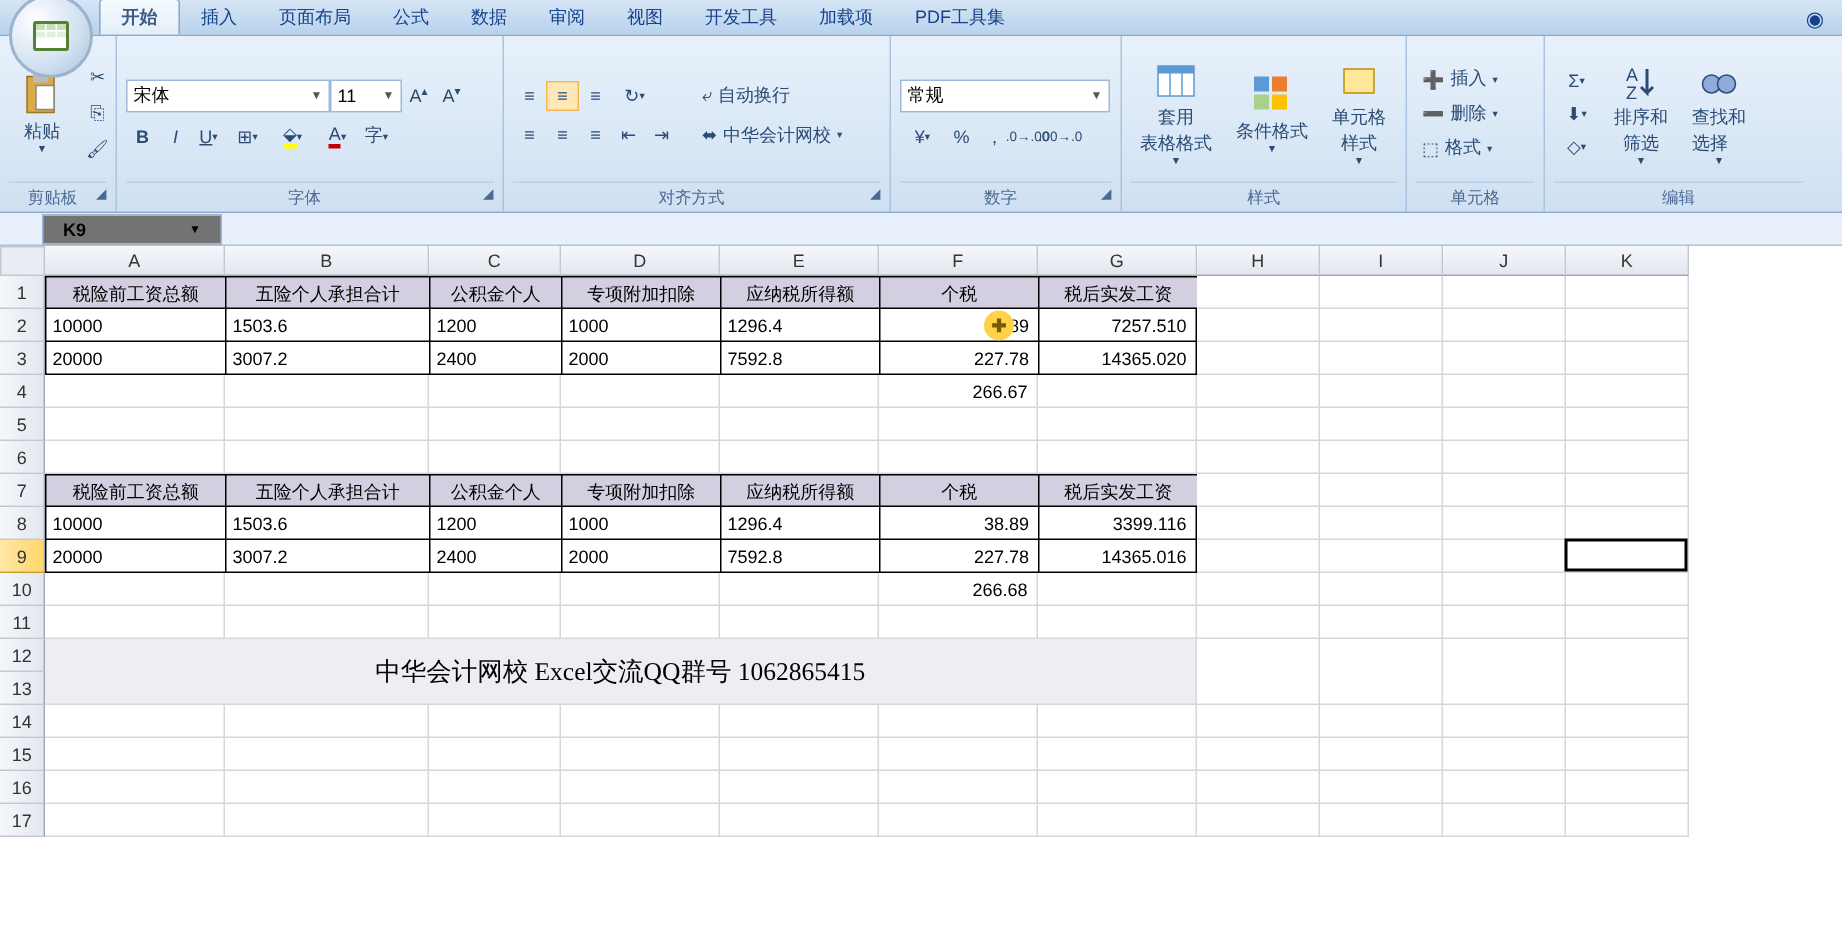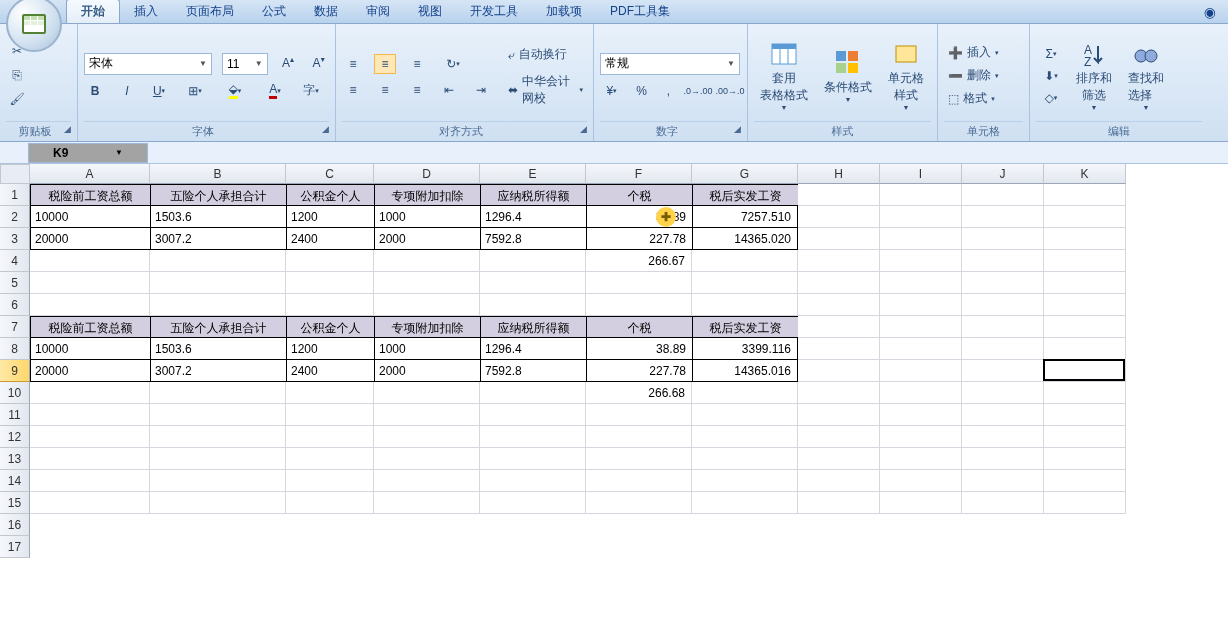--- a/index.html
+++ b/index.html
@@ -13,29 +13,29 @@
 
 
 .ribbon { background: linear-gradient(#e8f1fb, #cfe0f2); display: flex; height: 118px; border-bottom: 1px solid #8ba8cc; }
 .rgroup { border-right: 1px solid #a9c3e0; padding: 4px 6px 2px 6px; display: flex; flex-direction: column; }
 .rgroup-body { flex: 1; display: flex; gap: 4px; }
 .rgroup-label { text-align: center; color: #4a6a93; font-size: 11px; padding-top: 2px; border-top: 1px solid #b8d0e8; }
 .rgroup-label .dlaunch { float: right; font-size: 9px; color: #4a6a93; }
 .bigbtn { display: flex; flex-direction: column; align-items: center; justify-content: center; padding: 2px 6px; color: #2b4c75; cursor: pointer; }
 .bigbtn .ico { width: 32px; height: 32px; display: flex; align-items: center; justify-content: center; font-size: 24px; }
 .col { display: flex; flex-direction: column; gap: 4px; justify-content: center; }
-.row { display: flex; gap: 10px; align-items: flex-start; }
+.row { display: flex; gap: 0; align-items: center; }
 .smallbtn { width: 22px; height: 20px; border: 1px solid transparent; display: flex; align-items: center; justify-content: center; font-size: 12px; color: #2b4c75; cursor: pointer; }
 .combo { height: 22px; border: 1px solid #9db8d8; background: #fff; display: flex; align-items: center; padding: 0 4px; font-size: 12px; }
 .combo .dd { margin-left: auto; font-size: 8px; color: #555; }
 .textbtn { display: flex; align-items: center; gap: 4px; color: #2b4c75; padding: 2px 4px; cursor: pointer; }
 
 
 .fbar { display: flex; height: 22px; border-bottom: 1px solid #a9c3e0; background: #e8f1fb; align-items: center; }
-.namebox { width: 120px; height: 20px; margin-left: 28px; border: 1px solid #9db8d8; background: #a3a3a3; display: flex; align-items: center; padding: 0 24px; font-weight: bold; }
+.namebox { width: 120px; height: 20px; margin-left: 28px; border: 1px solid #9db8d8; background: #737373; display: flex; align-items: center; padding: 0 13px; font-weight: bold; }
 .namebox .dd { margin-left: auto; font-size: 8px; }
 .fxbar { flex: 1; height: 20px; border: 1px solid #9db8d8; background: #fff; margin-left: 20px; margin-right: 4px; display: flex; align-items: center; }
 .fxsym { font-style: italic; padding: 0 10px; color: #555; border-right: 1px solid #ccc; }
 
 
 .grid { display: flex; height: calc(625px - 24px - 118px - 22px); overflow: auto; }
 .corner { width: 30px; height: 20px; background: #e8edf5; border: 1px solid #c4c8ce; }
 .rowhdrs { display: flex; flex-direction: column; }
 .colhdrs { display: flex; }
 .colhdr { height: 20px; background: linear-gradient(#f5f7fb, #e2e7ef); border-right: 1px solid #c4c8ce; border-bottom: 1px solid #9ba6b6; text-align: center; line-height: 20px; color: #333; }
@@ -87,20 +87,31 @@
   <div class="tab">开发工具</div>
   <div class="tab">加载项</div>
   <div class="tab">PDF工具集</div>
   <div class="help-icon">◉</div>
 </div>
 
 <div class="ribbon">
 
   <div class="rgroup" style="width:78px">
     <div class="rgroup-body">
+      <div class="bigbtn">
+        <div class="ico">
+          <svg width="28" height="32" viewBox="0 0 28 32">
+              <rect x="4" y="4" width="18" height="24" fill="#d9a94a" stroke="#9b7420"></rect>
+              <rect x="8" y="2" width="10" height="6" fill="#bbb" rx="2"></rect>
+              <rect x="10" y="10" width="12" height="16" fill="#fff" stroke="#888"></rect>
+            </svg>
+        </div>
+        <span>粘贴</span>
+        <span style="font-size:7px">▼</span>
+      </div>
       <div class="col">
         <div class="smallbtn">
             <span>✂</span>
           </div>
         <div class="smallbtn">
             <span>⎘</span>
           </div>
         <div class="smallbtn">
             <span>🖌</span>
           </div>
@@ -526,20 +537,27 @@
           <div class="cell" style="width: 88px;"></div>
           <div class="cell" style="width: 106px;"></div>
           <div class="cell" style="width: 106px;"></div>
           <div class="cell" style="width: 106px;"></div>
           <div class="cell" style="width: 106px;"></div>
           <div class="cell" style="width: 82px;"></div>
           <div class="cell" style="width: 82px;"></div>
           <div class="cell" style="width: 82px;"></div>
           <div class="cell" style="width: 82px;"></div>
         </div>
+        <div class="crow" style="height: 44px;">
+          <div class="cell banner" style="width: 768px; line-height: 44px;">中华会计网校 Excel交流QQ群号 1062865415</div>
+          <div class="cell" style="width: 82px; height: 44px;"></div>
+          <div class="cell" style="width: 82px; height: 44px;"></div>
+          <div class="cell" style="width: 82px; height: 44px;"></div>
+          <div class="cell" style="width: 82px; height: 44px;"></div>
+        </div>
         <div class="crow">
           <div class="cell" style="width: 120px;"></div>
           <div class="cell" style="width: 136px;"></div>
           <div class="cell" style="width: 88px;"></div>
           <div class="cell" style="width: 106px;"></div>
           <div class="cell" style="width: 106px;"></div>
           <div class="cell" style="width: 106px;"></div>
           <div class="cell" style="width: 106px;"></div>
           <div class="cell" style="width: 82px;"></div>
           <div class="cell" style="width: 82px;"></div>

